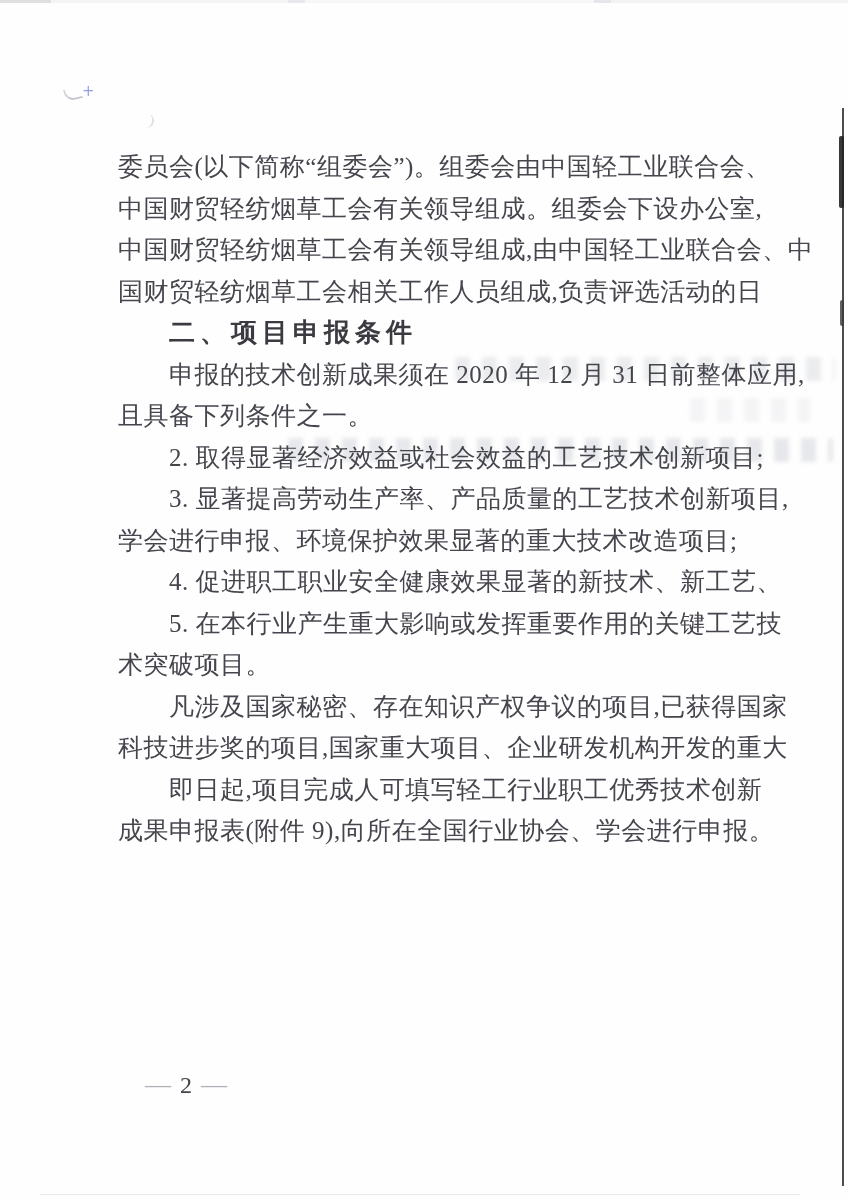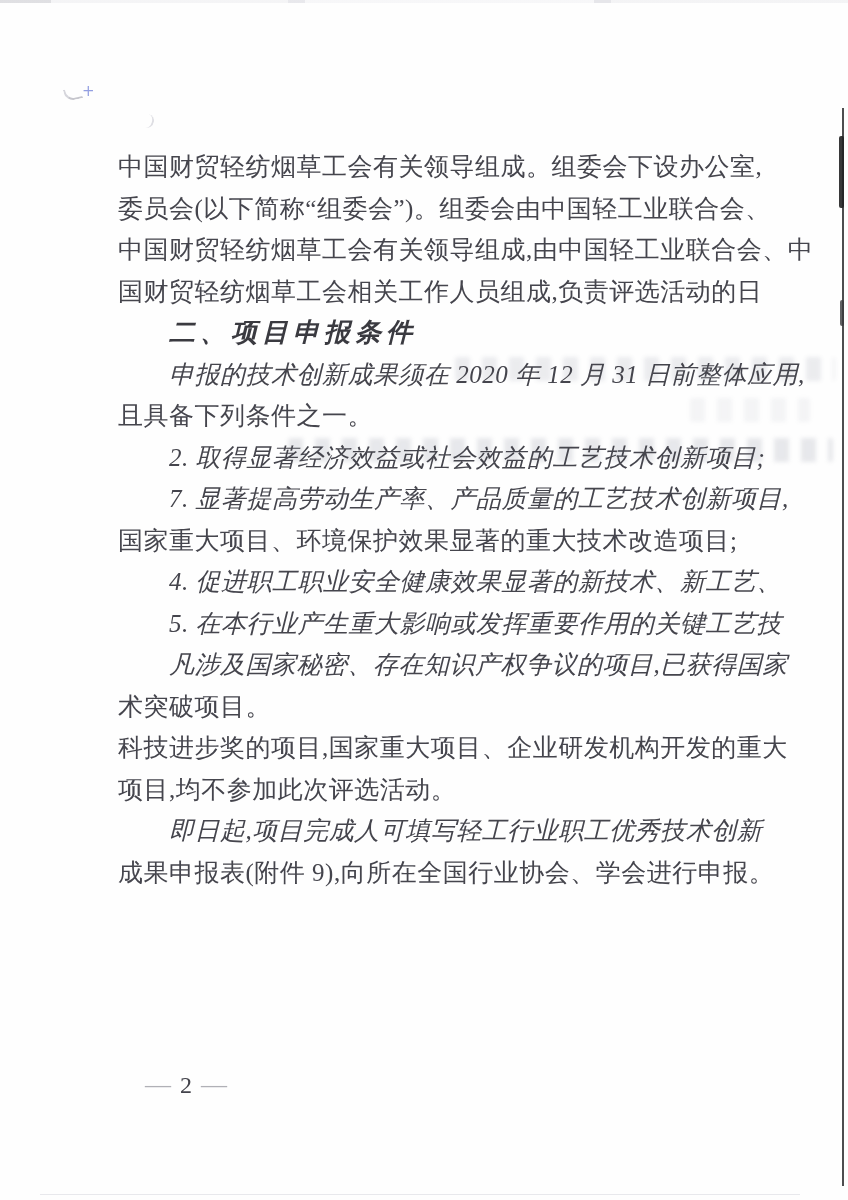--- a/index.html
+++ b/index.html
@@ -67,21 +67,21 @@
   
   .text-block{
     position:absolute;left:118px;top:146px;width:712px;
   }
   .ln{
     height:41.5px;line-height:41.5px;
     font-size:25px;letter-spacing:.5px;
     color:#45454d;
     white-space:nowrap;
   }
-  .indent{padding-left:51px;font-style:italic;}
+  .indent{padding-left:51px;}
   .head{
     font-family:"Liberation Sans","DejaVu Sans",sans-serif;
     font-weight:bold;
     color:#3a3a40;
     font-size:26px;letter-spacing:5px;
   }
   
   .footer{
     position:absolute;left:136px;top:1068px;height:34px;line-height:34px;
     font-size:24px;color:#43434b;white-space:nowrap;
@@ -102,36 +102,35 @@
 
   <div class="mark-squiggle"></div>
   <div class="mark-blue">+</div>
   <div class="mark-squiggle2"></div>
 
   <div class="bleed bleed-1"></div>
   <div class="bleed bleed-2"></div>
   <div class="bleed bleed-3"></div>
 
   <div class="text-block">
+    <div class="ln">委员会(以下简称“组委会”)。组委会由中国轻工业联合会、</div>
     <div class="ln">中国财贸轻纺烟草工会有关领导组成。组委会下设办公室,</div>
-    <div class="ln">委员会(以下简称“组委会”)。组委会由中国轻工业联合会、</div>
     <div class="ln">中国财贸轻纺烟草工会有关领导组成,由中国轻工业联合会、中</div>
     <div class="ln">国财贸轻纺烟草工会相关工作人员组成,负责评选活动的日</div>
     <div class="ln head indent">二、项目申报条件</div>
     <div class="ln indent">申报的技术创新成果须在 2020 年 12 月 31 日前整体应用,</div>
     <div class="ln">且具备下列条件之一。</div>
     <div class="ln indent">2. 取得显著经济效益或社会效益的工艺技术创新项目;</div>
-    <div class="ln indent">7. 显著提高劳动生产率、产品质量的工艺技术创新项目,</div>
-    <div class="ln">国家重大项目、环境保护效果显著的重大技术改造项目;</div>
+    <div class="ln indent">3. 显著提高劳动生产率、产品质量的工艺技术创新项目,</div>
+    <div class="ln">学会进行申报、环境保护效果显著的重大技术改造项目;</div>
     <div class="ln indent">4. 促进职工职业安全健康效果显著的新技术、新工艺、</div>
     <div class="ln indent">5. 在本行业产生重大影响或发挥重要作用的关键工艺技</div>
+    <div class="ln">术突破项目。</div>
     <div class="ln indent">凡涉及国家秘密、存在知识产权争议的项目,已获得国家</div>
-    <div class="ln">术突破项目。</div>
     <div class="ln">科技进步奖的项目,国家重大项目、企业研发机构开发的重大</div>
-    <div class="ln">项目,均不参加此次评选活动。</div>
     <div class="ln indent">即日起,项目完成人可填写轻工行业职工优秀技术创新</div>
     <div class="ln">成果申报表(附件 9),向所在全国行业协会、学会进行申报。</div>
   </div>
 
   <div class="footer">
     <span class="dash">—</span><span class="num">2</span><span class="dash">—</span>
   </div>
 
 </div>
 

